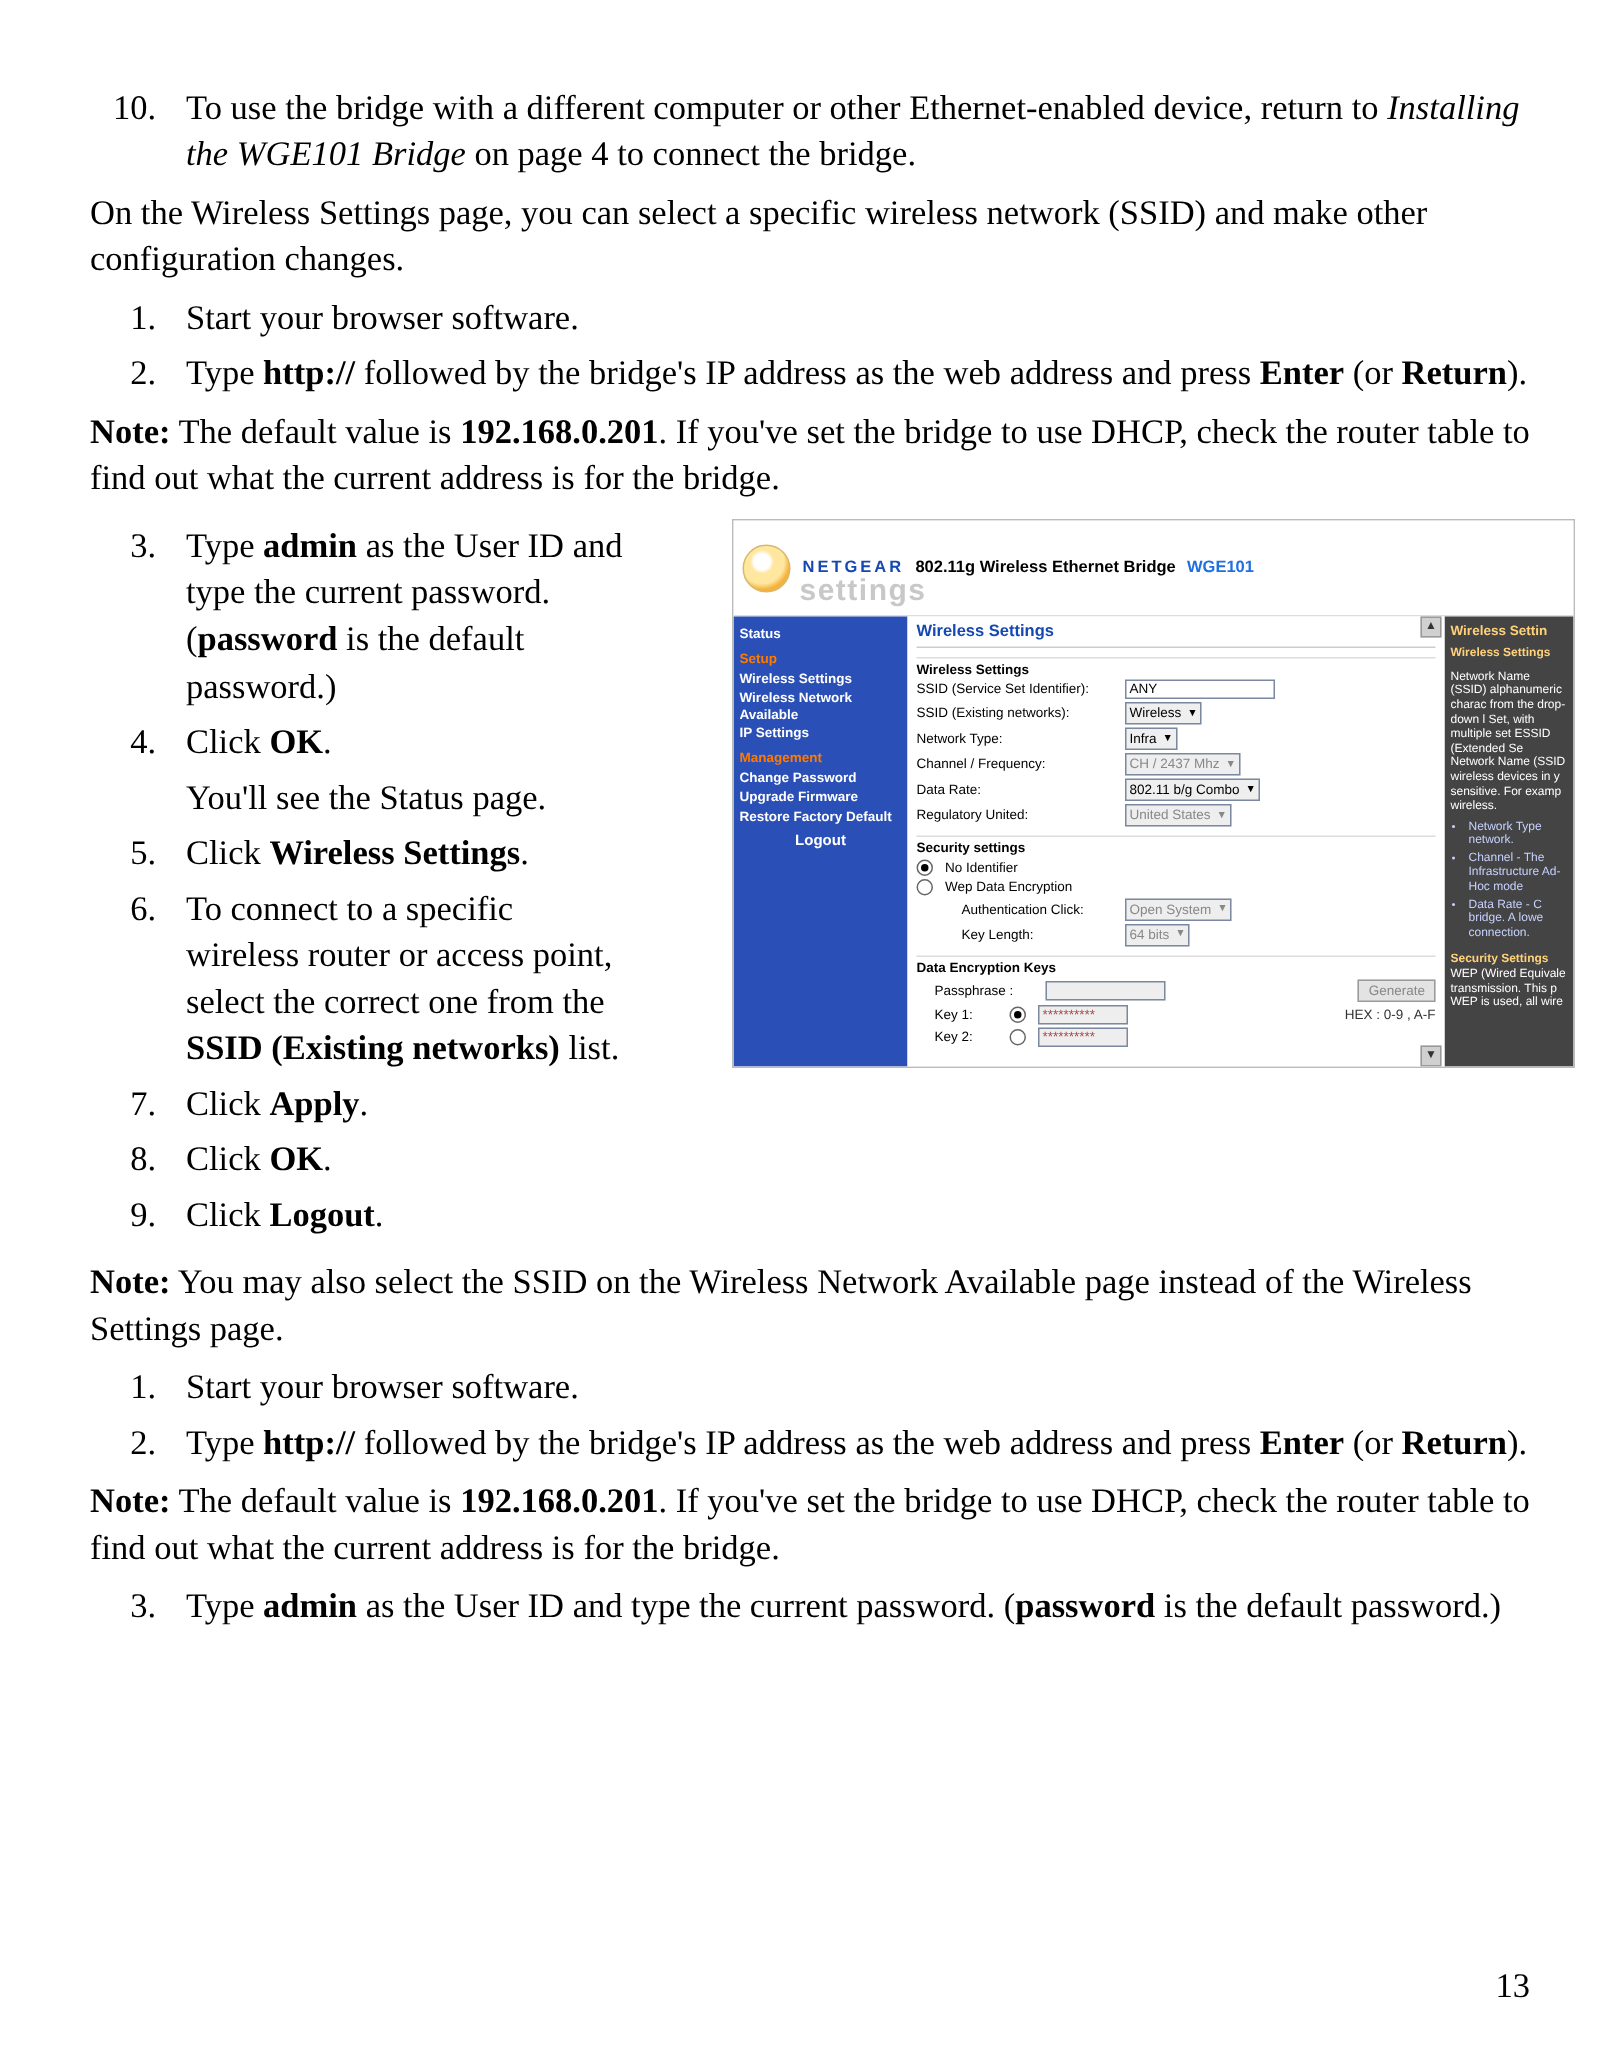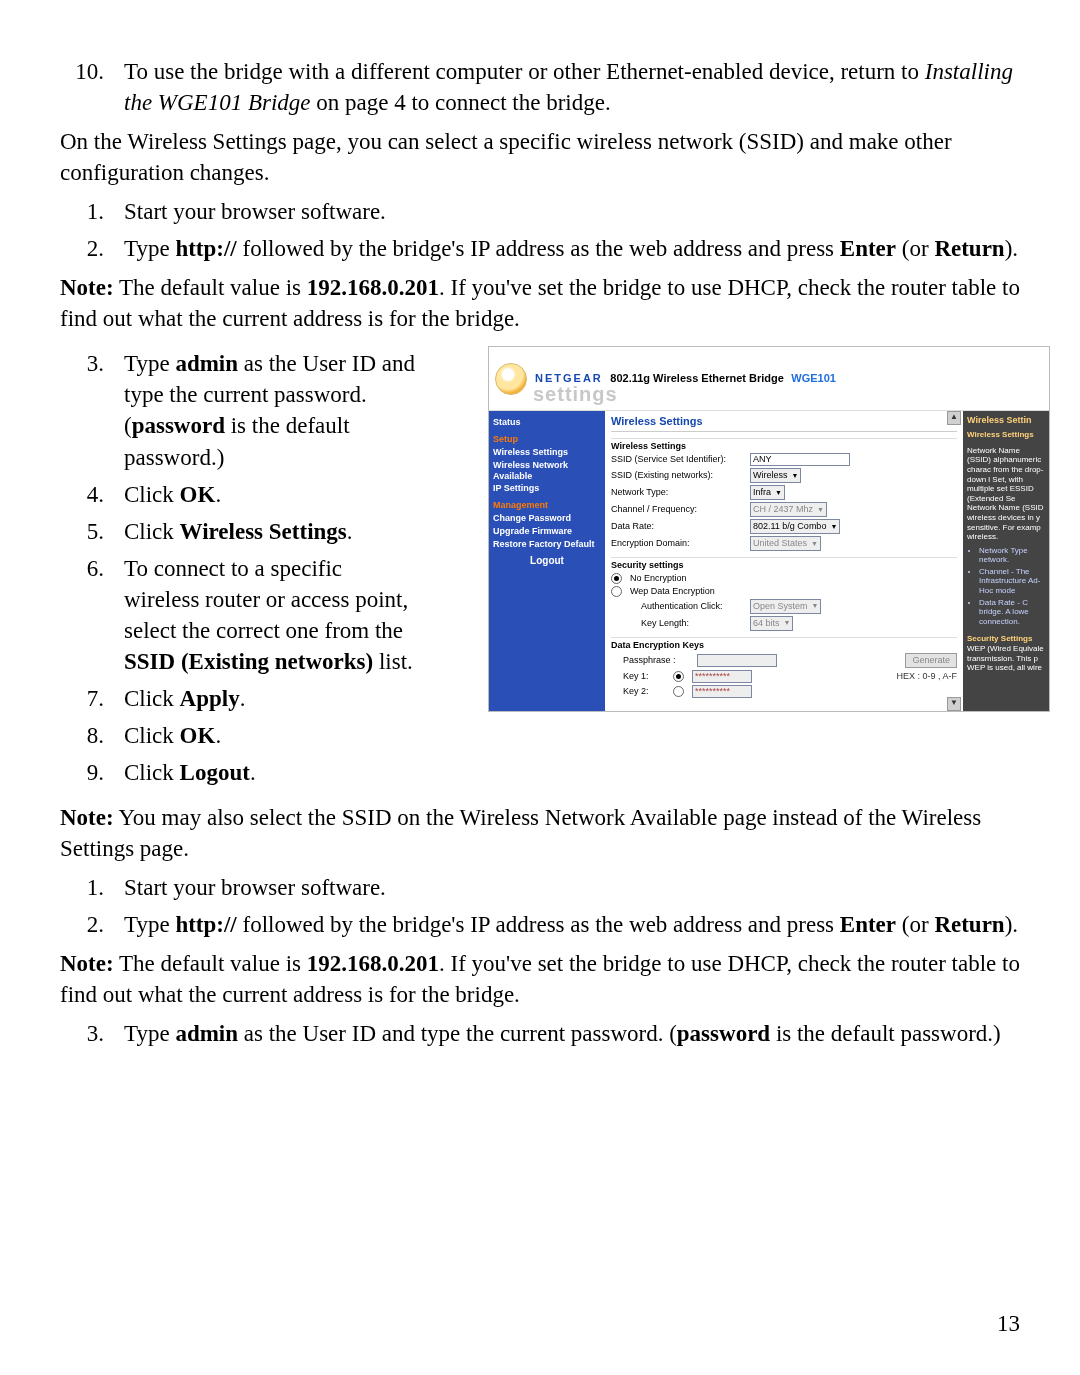--- a/index.html
+++ b/index.html
@@ -312,20 +312,21 @@
   <div class="left">
     <ol class="stepsB">
       <li>
         <div class="licontent">
           <span>Type </span><span class="bold">admin</span><span> as the User ID and type the current password. (</span><span class="bold">password</span><span> is the default password.)</span>
         </div>
       </li>
       <li>
         <div class="licontent">
           <span>Click </span><span class="bold">OK</span><span>.</span>
+          <div style="margin-top:6px;">You'll see the Status page.</div>
         </div>
       </li>
       <li>
         <div class="licontent">
           <span>Click </span><span class="bold">Wireless Settings</span><span>.</span>
         </div>
       </li>
       <li>
         <div class="licontent">
           <span>To connect to a specific wireless router or access point, select the correct one from the </span><span class="bold">SSID (Existing networks)</span><span> list.</span>
@@ -409,31 +410,31 @@
                 </span>
           </div>
           <div class="ru-row">
             <span class="lbl">Data Rate:</span>
             <span class="ru-select">
                   <span>802.11 b/g Combo</span>
                   <span class="caret">▼</span>
                 </span>
           </div>
           <div class="ru-row">
-            <span class="lbl">Encryption Domain:</span>
+            <span class="lbl">Regulatory United:</span>
             <span class="ru-select disabled">
                   <span>United States</span>
                   <span class="caret">▼</span>
                 </span>
           </div>
 
           <div class="ru-sec">Security settings</div>
           <div class="ru-row">
                 <span class="ru-radio checked"></span>
-                <span>No Encryption</span>
+                <span>No Identifier</span>
               </div>
           <div class="ru-row">
                 <span class="ru-radio"></span>
                 <span>Wep Data Encryption</span>
               </div>
           <div class="ru-row" style="padding-left:30px;">
             <span class="lbl" style="width:105px;">Authentication Click:</span>
             <span class="ru-select disabled">
                   <span>Open System</span>
                   <span class="caret">▼</span>

